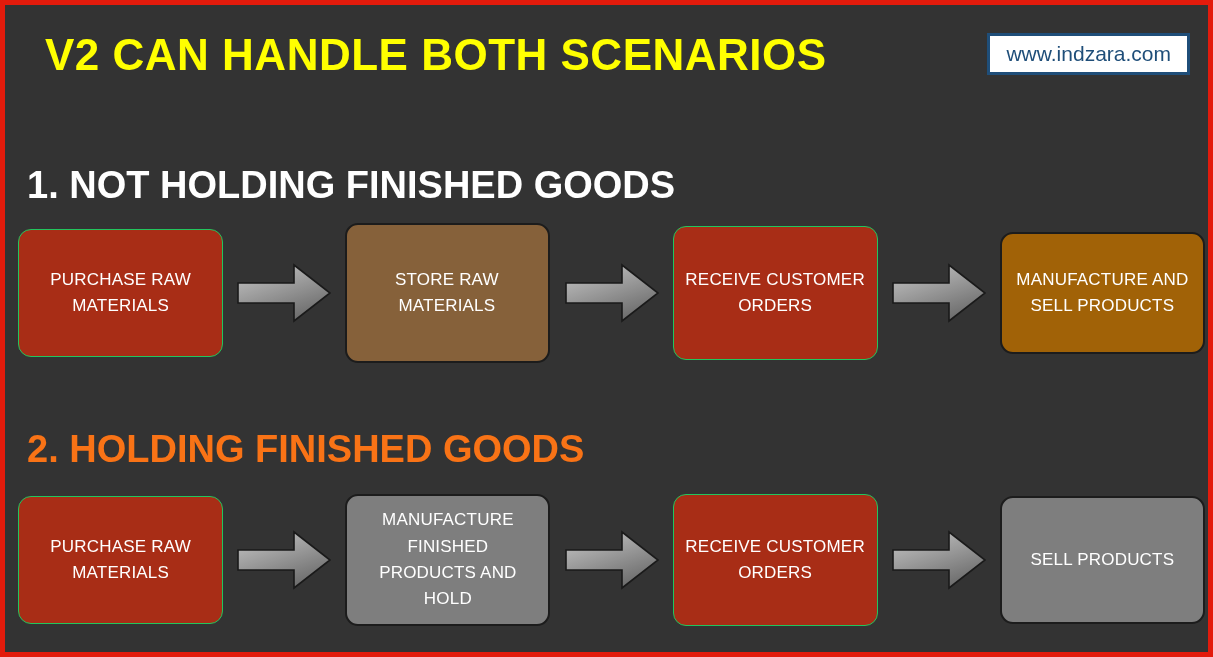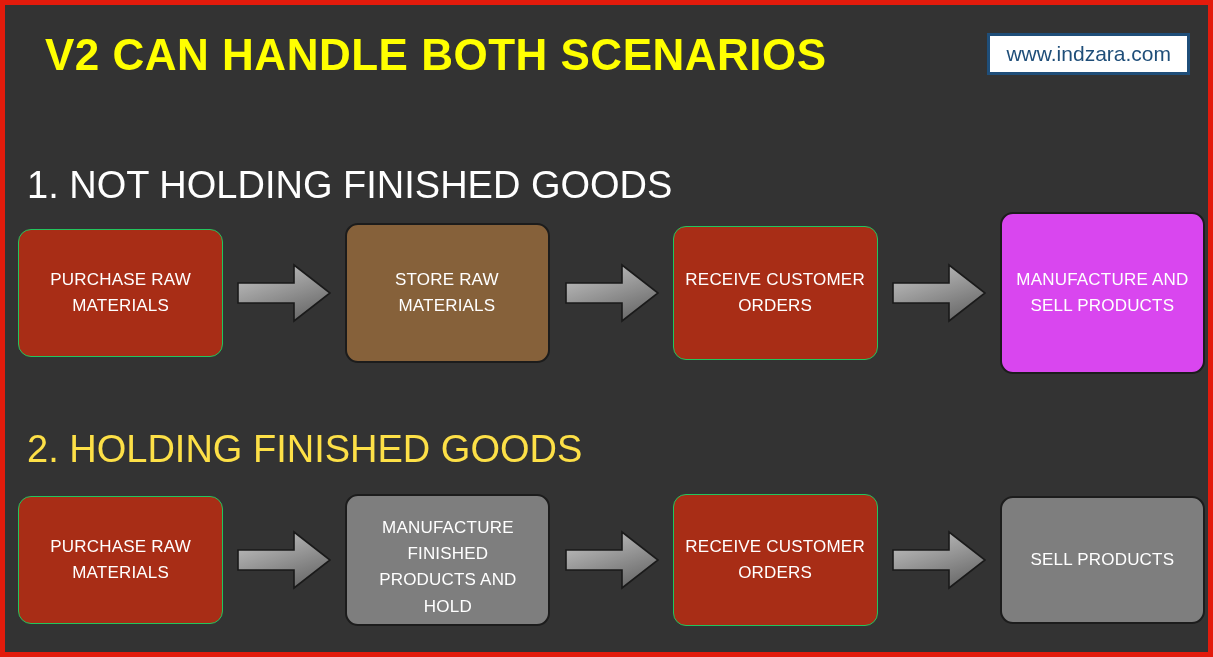--- a/index.html
+++ b/index.html
@@ -48,21 +48,21 @@
     color: #1F4E79;
     white-space: nowrap;
     line-height: 1;
   }
 
   
   .section-heading {
     position: absolute;
     left: 22px;
     font-size: 38px;
-    font-weight: normal;
+    font-weight: bold;
     color: #FFFFFF;
     white-space: nowrap;
     line-height: 1.1;
   }
   #heading-1 { top: 160px; }
   #heading-2 { top: 424px; }
 
   
   .flow-row {
     position: absolute;
@@ -168,47 +168,47 @@
           <defs>
             <linearGradient id="agrad-0-3" x1="0" y1="0" x2="0.55" y2="1">
               <stop offset="0%" stop-color="#C9C9C9"></stop>
               <stop offset="100%" stop-color="#6E6E6E"></stop>
             </linearGradient>
           </defs>
           <path d="M2,22 L58,22 L58,4 L94,32 L58,60 L58,42 L2,42 Z" fill="url(#agrad-0-3)" stroke="#1a1a1a" stroke-width="1.6" stroke-linejoin="miter"></path>
         </svg>
       </div>
       <div class="spacer"></div>
-      <div class="node node-brown" style="width: 205px; height: 162px; background: #d946ef;">
+      <div class="node node-brown" style="width: 205px; height: 122px; background: #a16207;">
         <span>MANUFACTURE AND SELL PRODUCTS</span>
       </div>
       <div class="spacer"></div>
     </div>
 
-  <div class="section-heading" id="heading-2" style="color: #fde047;">2. HOLDING FINISHED GOODS</div>
+  <div class="section-heading" id="heading-2" style="color: #f97316;">2. HOLDING FINISHED GOODS</div>
 
   <div class="flow-row" id="row-2">
       <div class="spacer"></div>
       <div class="node node-red" style="width: 205px; height: 128px; background: rgb(168, 45, 22);">
         <span>PURCHASE RAW MATERIALS</span>
       </div>
       <div class="spacer"></div>
       <div class="arrow-cell">
         <svg class="arrow-svg" width="96" height="64" viewBox="0 0 96 64">
           <defs>
             <linearGradient id="agrad-1-1" x1="0" y1="0" x2="0.55" y2="1">
               <stop offset="0%" stop-color="#C9C9C9"></stop>
               <stop offset="100%" stop-color="#6E6E6E"></stop>
             </linearGradient>
           </defs>
           <path d="M2,22 L58,22 L58,4 L94,32 L58,60 L58,42 L2,42 Z" fill="url(#agrad-1-1)" stroke="#1a1a1a" stroke-width="1.6" stroke-linejoin="miter"></path>
         </svg>
       </div>
       <div class="spacer"></div>
-      <div class="node node-gray" style="width: 205px; height: 132px; background: rgb(126, 126, 126); align-items: flex-end;">
+      <div class="node node-gray" style="width: 205px; height: 132px; background: rgb(126, 126, 126);">
         <span>MANUFACTURE FINISHED PRODUCTS AND HOLD</span>
       </div>
       <div class="spacer"></div>
       <div class="arrow-cell">
         <svg class="arrow-svg" width="96" height="64" viewBox="0 0 96 64">
           <defs>
             <linearGradient id="agrad-1-2" x1="0" y1="0" x2="0.55" y2="1">
               <stop offset="0%" stop-color="#C9C9C9"></stop>
               <stop offset="100%" stop-color="#6E6E6E"></stop>
             </linearGradient>

